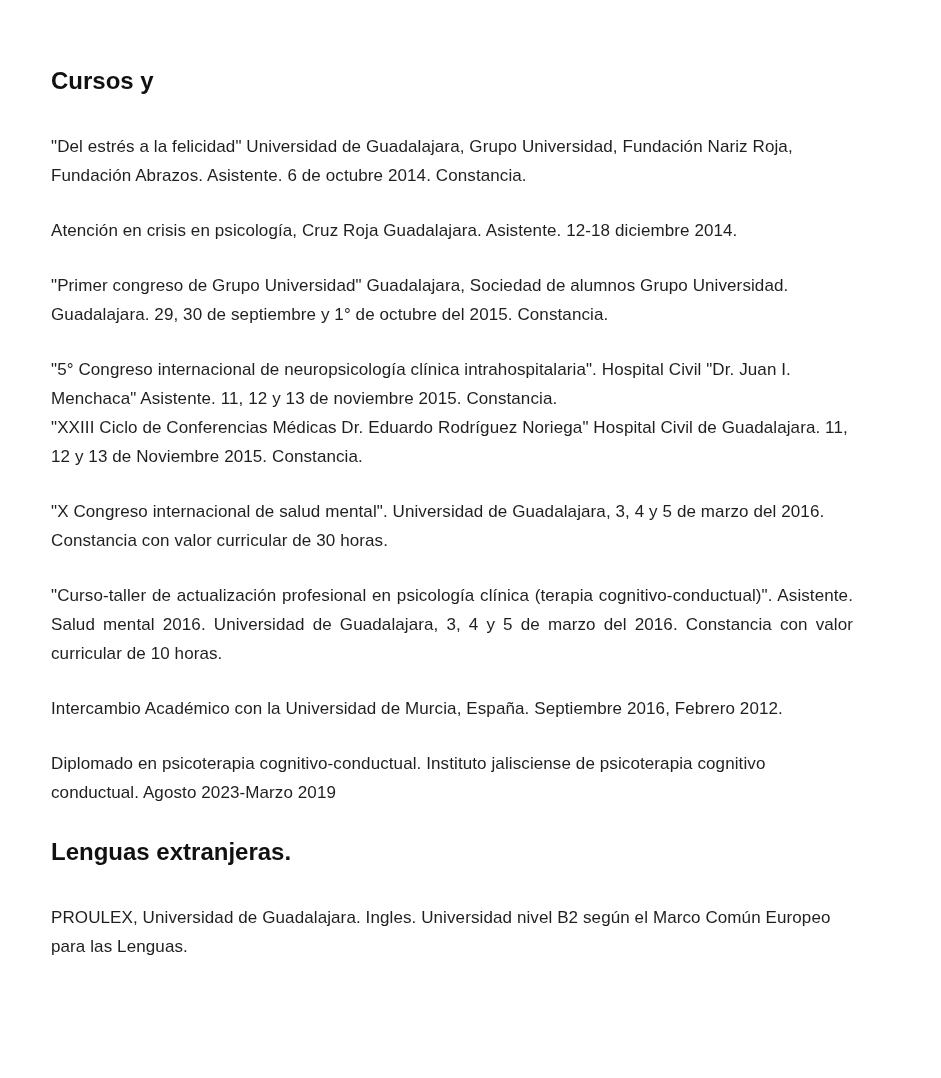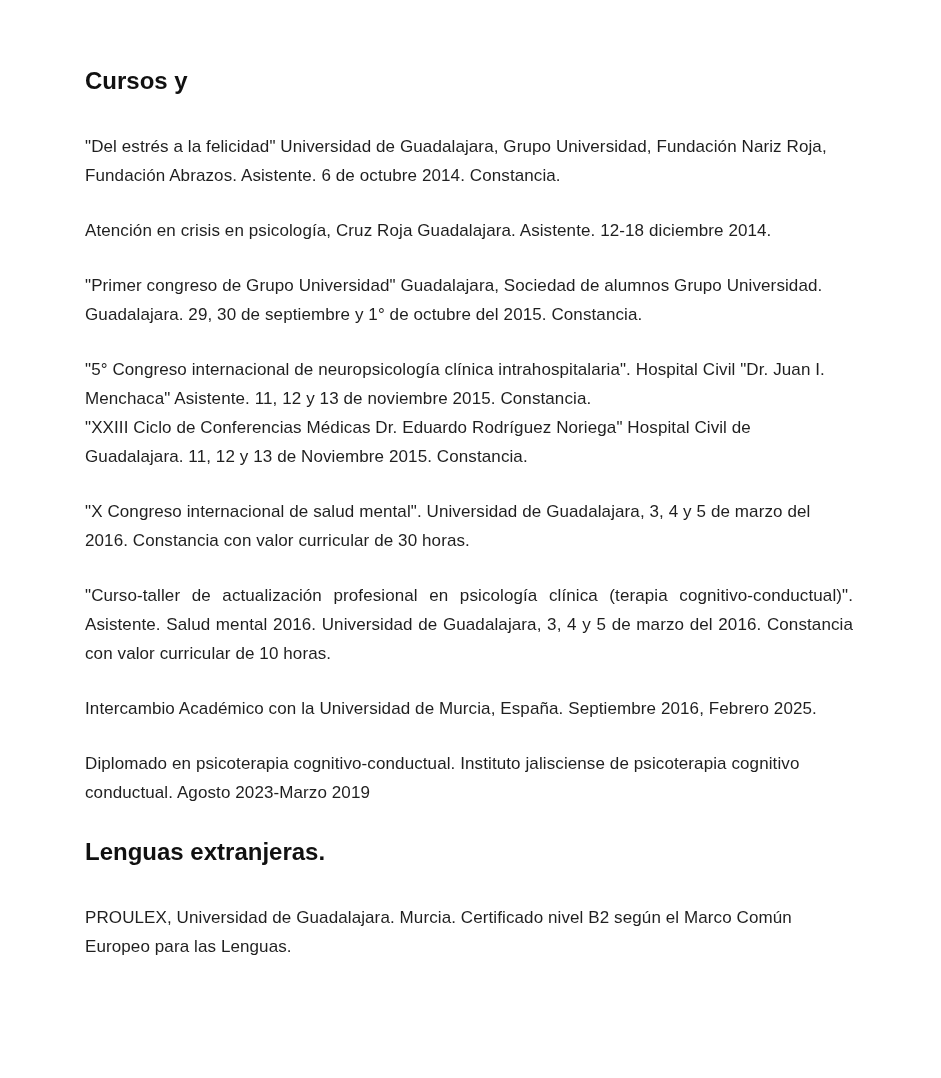--- a/index.html
+++ b/index.html
@@ -11,21 +11,21 @@
     width: 941px;
     height: 1078px;
     font-family: "Liberation Sans", "DejaVu Sans", sans-serif;
     color: #1f1f1f;
     overflow: hidden;
   }
   .page {
     box-sizing: border-box;
     width: 941px;
     height: 844px;
-    padding: 62px 88px 40px 85px;
+    padding: 62px 88px 40px 51px;
     background: #ffffff;
   }
   .heading {
     margin: 0 0 32px 0;
     font-size: 24px;
     font-weight: bold;
     line-height: 38px;
     color: #111111;
   }
   .heading .hl {
@@ -57,25 +57,25 @@
       <span class="hl">Cursos y</span>
     </h1>
 
     <p class="entry">"Del estrés a la felicidad" Universidad de Guadalajara, Grupo Universidad, Fundación Nariz Roja, Fundación Abrazos. Asistente. 6 de octubre 2014. Constancia.</p>
     <p class="entry">Atención en crisis en psicología, Cruz Roja Guadalajara. Asistente. 12-18 diciembre 2014.</p>
     <p class="entry">"Primer congreso de Grupo Universidad" Guadalajara, Sociedad de alumnos Grupo Universidad. Guadalajara. 29, 30 de septiembre y 1° de octubre del 2015. Constancia.</p>
     <p class="entry tight">"5° Congreso internacional de neuropsicología clínica intrahospitalaria". Hospital Civil "Dr. Juan I. Menchaca" Asistente. 11, 12 y 13 de noviembre 2015. Constancia.</p>
     <p class="entry">"XXIII Ciclo de Conferencias Médicas Dr. Eduardo Rodríguez Noriega" Hospital Civil de Guadalajara. 11, 12 y 13 de Noviembre 2015. Constancia.</p>
     <p class="entry">"X Congreso internacional de salud mental". Universidad de Guadalajara, 3, 4 y 5 de marzo del 2016. Constancia con valor curricular de 30 horas.</p>
     <p class="entry justify">"Curso-taller de actualización profesional en psicología clínica (terapia cognitivo-conductual)". Asistente. Salud mental 2016. Universidad de Guadalajara, 3, 4 y 5 de marzo del 2016. Constancia con valor curricular de 10 horas.</p>
-    <p class="entry">Intercambio Académico con la Universidad de Murcia, España. Septiembre 2016, Febrero 2025.</p>
+    <p class="entry">Intercambio Académico con la Universidad de Murcia, España. Septiembre 2016, Febrero 2012.</p>
     <p class="entry">Diplomado en psicoterapia cognitivo-conductual. Instituto jalisciense de psicoterapia cognitivo conductual. Agosto 2023-Marzo 2019</p>
   </section>
 
   <section class="section-lenguas">
     <h1 class="heading">
       <span class="hl">Lenguas extranjeras.</span>
     </h1>
 
-    <p class="entry">PROULEX, Universidad de Guadalajara. Murcia. Certificado nivel B2 según el Marco Común Europeo para las Lenguas.</p>
+    <p class="entry">PROULEX, Universidad de Guadalajara. Ingles. Universidad nivel B2 según el Marco Común Europeo para las Lenguas.</p>
   </section>
 
 </div>
 
 </body></html>

